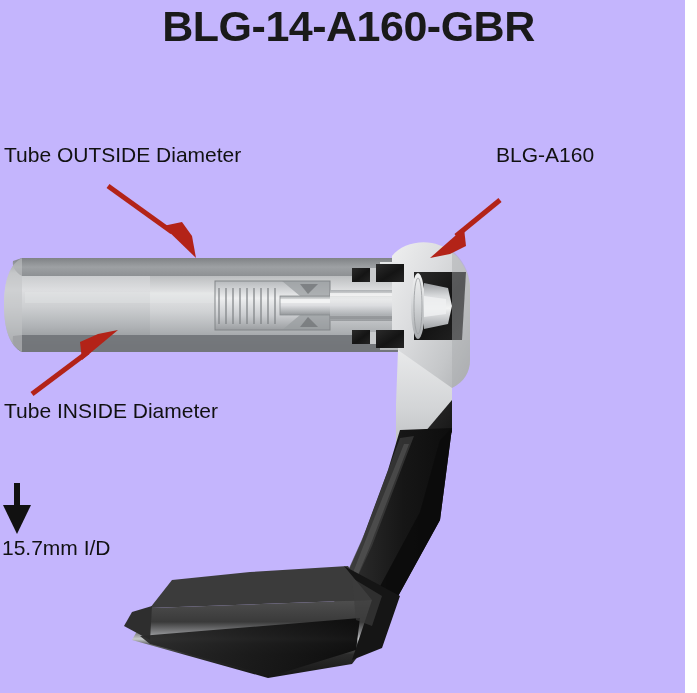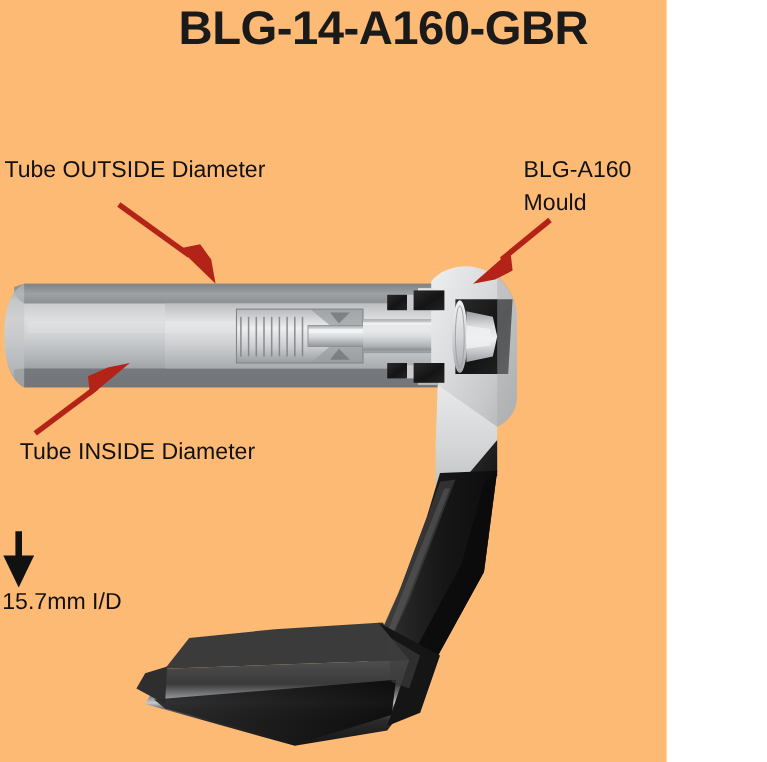--- a/index.html
+++ b/index.html
@@ -5,23 +5,23 @@
   html, body {
     margin: 0;
     padding: 0;
     background: #ffffff;
   }
   body {
     font-family: "Liberation Sans", sans-serif;
   }
   #page {
     position: relative;
-    width: 606px;
+    width: 685px;
     height: 693px;
-    background: #fdba74;
+    background: #c4b5fd;
     overflow: hidden;
   }
   .title {
     position: absolute;
     left: 0;
     top: 2px;
     width: 697px;
     text-align: center;
     font-size: 43px;
     font-weight: bold;
@@ -31,22 +31,22 @@
   }
   .anno {
     position: absolute;
     font-size: 21px;
     font-weight: normal;
     color: #111111;
     line-height: 30px;
     white-space: nowrap;
   }
   .anno-outside { left: 4px;  top: 140px; }
-  .anno-mould   { left: 476px; top: 140px; }
-  .anno-inside  { left: 18px;  top: 396px; }
+  .anno-mould   { left: 496px; top: 140px; }
+  .anno-inside  { left: 4px;  top: 396px; }
   .anno-id157   { left: 2px;  top: 533px; text-align: right; }
   .illus {
     position: absolute;
     left: 0;
     top: 0;
   }
 </style>
 </head>
 <body>
 
@@ -294,21 +294,20 @@
       <path d="M 17 534 L 3 505 L 31 505 Z" fill="#111111"></path>
     </g>
   </svg>
 
   <div class="anno anno-outside">
     <div>Tube OUTSIDE Diameter</div>
   </div>
 
   <div class="anno anno-mould">
     <div>BLG-A160</div>
-    <div>Mould</div>
   </div>
 
   <div class="anno anno-inside">
     <div>Tube INSIDE Diameter</div>
   </div>
 
   <div class="anno anno-id157">
     <div>15.7mm I/D</div>
   </div>
 

